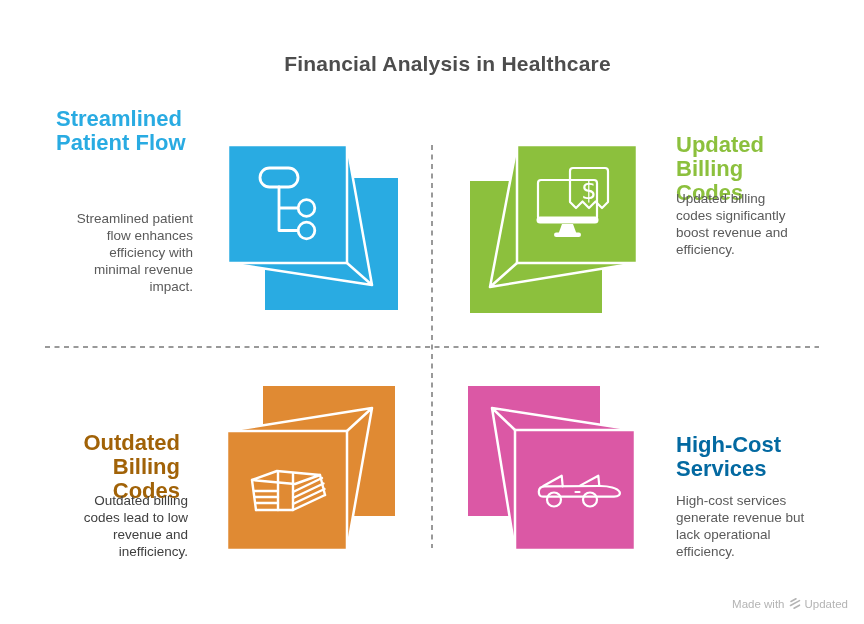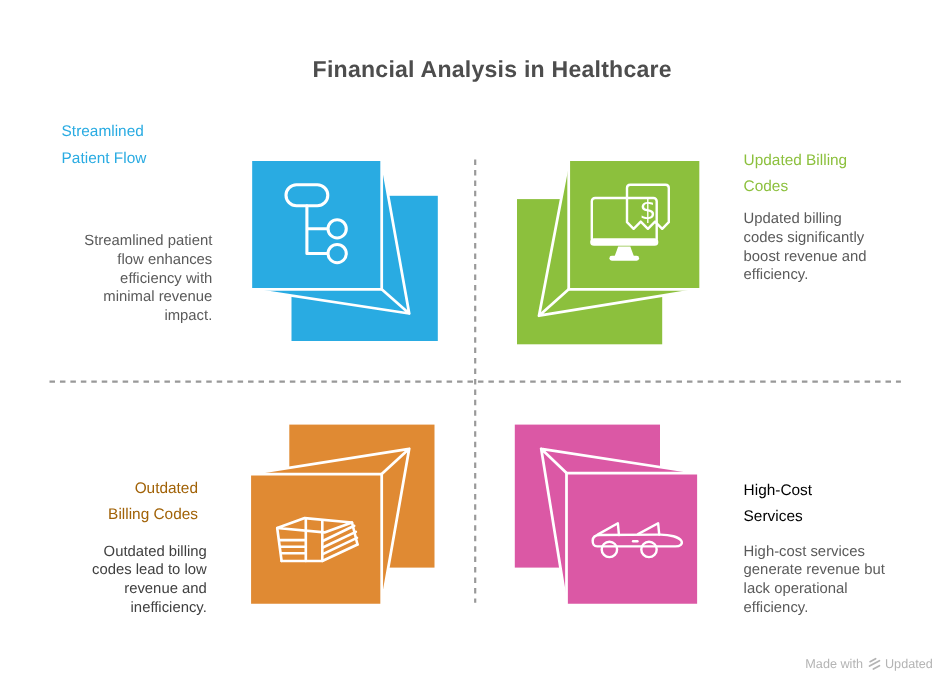--- a/index.html
+++ b/index.html
@@ -5,21 +5,21 @@
   html,body{margin:0;padding:0;background:#fff;}
   #canvas{
     position:relative;width:864px;height:624px;background:#ffffff;overflow:hidden;
     font-family:"Liberation Sans", sans-serif;
   }
   .title{
     position:absolute;left:0;right:0;top:52px;text-align:center;
     font-size:21px;font-weight:bold;letter-spacing:.2px;
   }
   .qheading{
-    position:absolute;font-size:14px;font-weight:normal;line-height:24px;
+    position:absolute;font-size:22px;font-weight:bold;line-height:24px;
     white-space:pre-line;
   }
   .qbody{
     position:absolute;font-size:13.5px;line-height:17px;white-space:pre-line;
   }
   .al{text-align:left}
   .ar{text-align:right}
   .cube{position:absolute;overflow:visible;}
   .cube .edges{fill:none;stroke:#ffffff;stroke-width:2.5;stroke-linejoin:round;stroke-linecap:round;}
   .cube .front{stroke:#ffffff;stroke-width:2.5;stroke-linejoin:round;}
@@ -104,21 +104,21 @@
     <g class="icon-stroke" stroke-width="2.4">
       <path d="M25,94 L50,85 L93,89 L68,98 Z"></path>
       <path d="M51,86 V124 M66,88 V124"></path>
       <path d="M25,94 L29,124"></path>
       <path d="M27,105 H51 M27.8,111 H51 M28.6,117 H51"></path>
       <path d="M29,124 H66 L98,109"></path>
       <path d="M66,106 L95,92 M66,112 L96.5,97.5 M66,118 L97.5,103 M93,89 L98,109"></path>
     </g>
   </svg>
 
-  <div class="qheading al" style="left: 676px; top: 433px; width: 120px; color: #000000;">High-Cost
+  <div class="qheading al" style="left: 676px; top: 433px; width: 120px; color: #0369a1;">High-Cost
 Services</div>
   <div class="qbody al" style="left: 676px; top: 492px; width: 145px; color: rgb(90, 90, 90);">High-cost services
 generate revenue but
 lack operational
 efficiency.</div>
 
   <svg class="cube" style="left:468px;top:386px;" width="167" height="165" viewBox="0 0 167 165">
     <rect x="0" y="0" width="132" height="130" fill="#DB58A5"></rect>
     <polygon points="167,44 24,22 47,164 47,44" fill="#DB58A5"></polygon>
     <path class="edges" d="M167,44 L24,22 M47,44 L24,22 M47,164 L24,22"></path>

